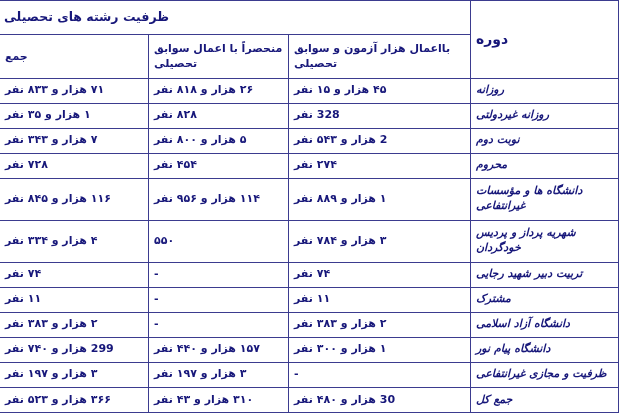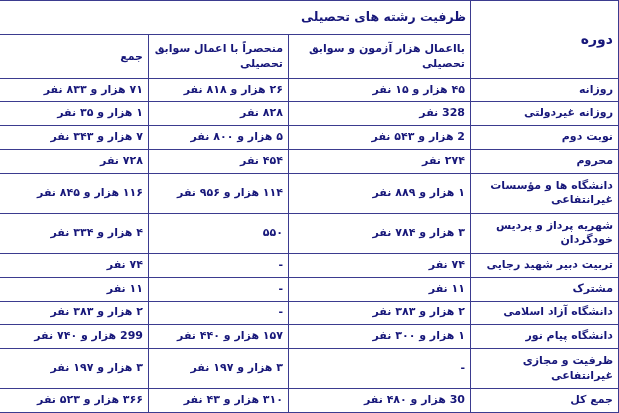--- a/index.html
+++ b/index.html
@@ -26,21 +26,21 @@
     table-layout: fixed;
   }
   table.capacity-table td,
   table.capacity-table th {
     border: 1px solid #3b3b8f;
     padding: 3px 5px;
     font-size: 11px;
     line-height: 1.35;
     color: #17177a;
     vertical-align: middle;
-    text-align: right;
+    text-align: left;
     font-weight: bold;
   }
   
   col.c-course  { width: 148px; }
   col.c-exam    { width: 182px; }
   col.c-record  { width: 140px; }
   col.c-total   { width: 149px; }
 
   thead th.group-head {
     font-size: 12.5px;
@@ -50,20 +50,21 @@
     font-size: 11px;
     padding: 6px 5px;
     line-height: 1.4;
   }
   thead th.course-head {
     font-size: 14px;
   }
   td.course-name {
     text-align: right;
     padding-right: 8px;
+    font-style: italic;
   }
   td.num {
     text-align: center;
   }
   tr.total-row td {
     font-weight: bold;
   }
 </style>
 </head>
 <body>

